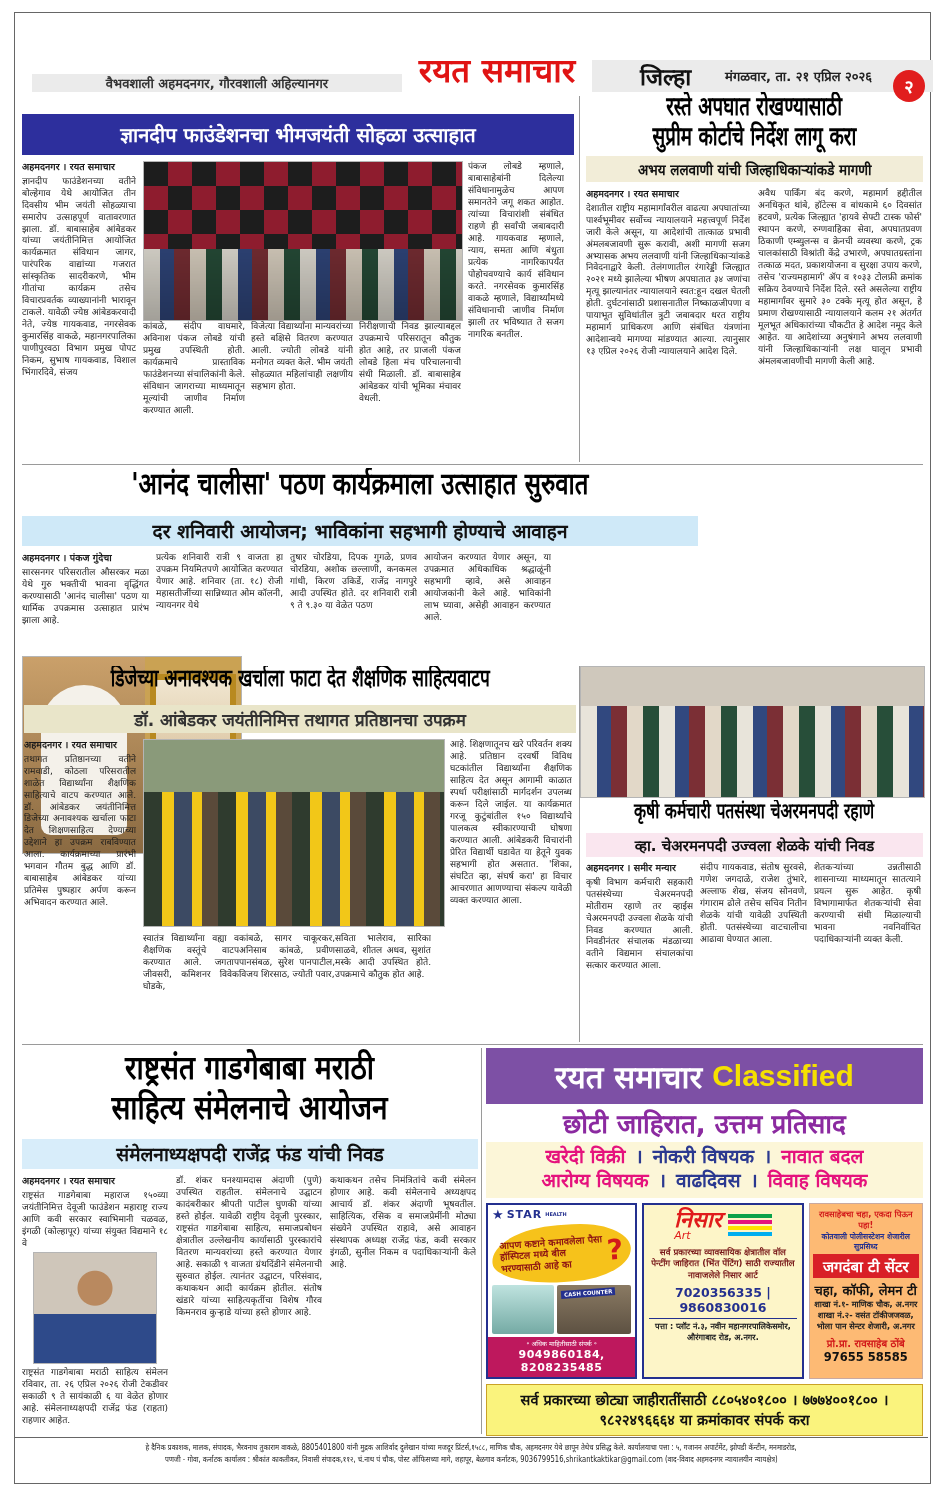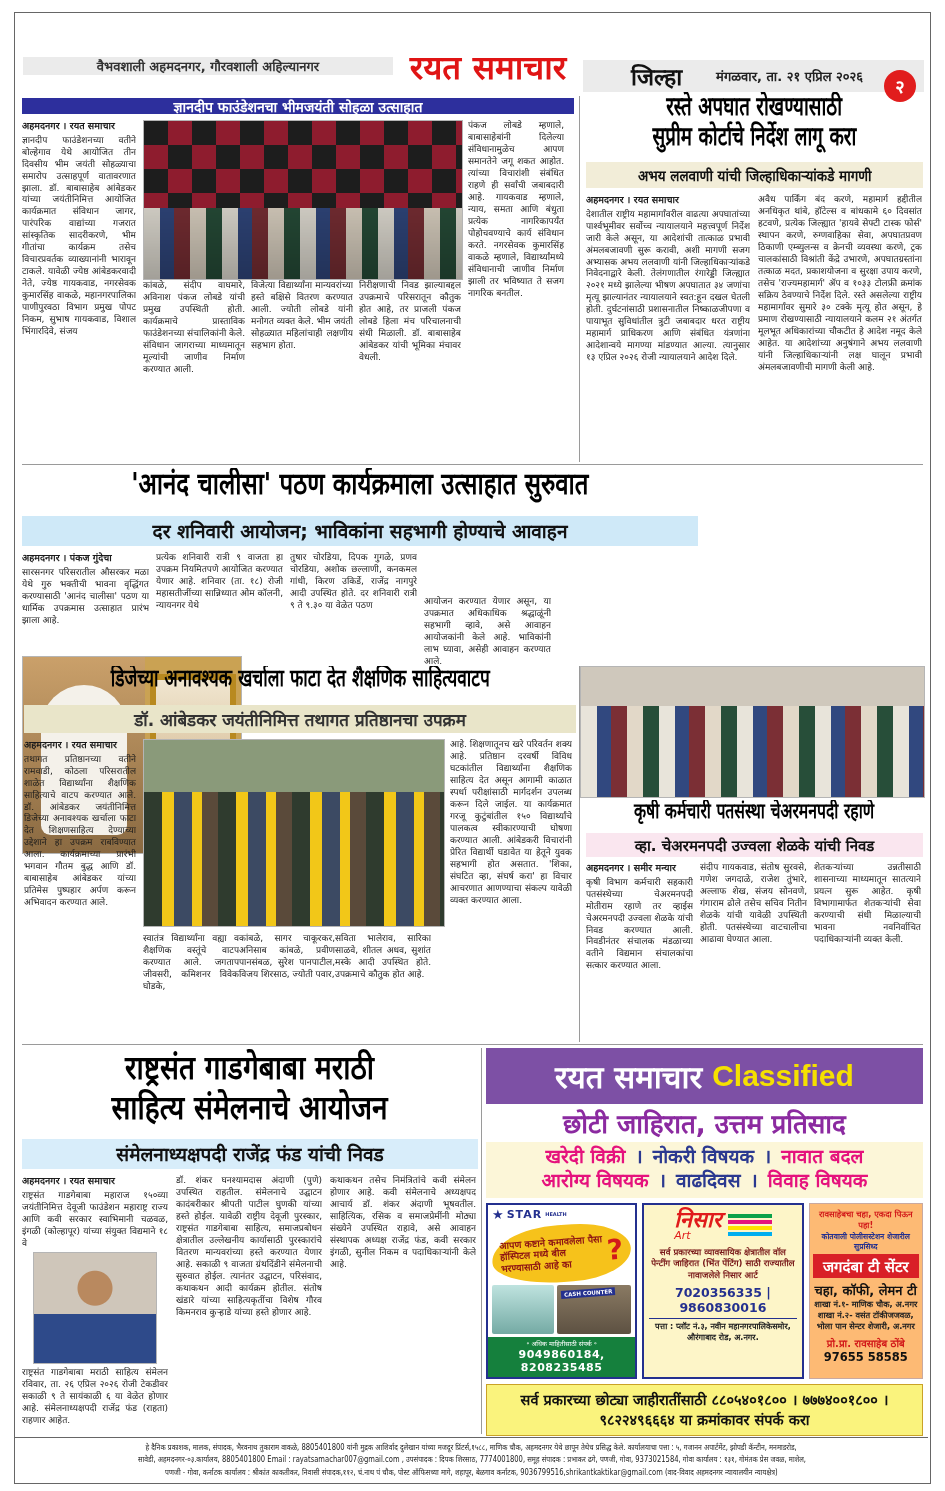--- a/index.html
+++ b/index.html
@@ -1,21 +1,21 @@
 <!DOCTYPE html>
 <html><head>
 <meta charset="utf-8">
 <style>
   html,body{margin:0;padding:0;background:#fff;}
   .page{position:relative;width:945px;height:1491px;background:#fff;overflow:hidden;
         font-family:"DejaVu Sans",sans-serif;color:#1c1c1c;}
   .abs{position:absolute;}
   .frame{position:absolute;left:14px;top:12px;width:915px;height:1470px;border:1px solid #666;}
   
-  .masthead{position:absolute;left:23px;top:40px;width:901px;height:52px;display:flex;align-items:center;}
+  .masthead{position:absolute;left:32px;top:40px;width:901px;height:52px;display:flex;align-items:flex-end;}
   .mh-grey{background:#ebebeb;display:flex;align-items:center;}
   .mh-left{width:370px;justify-content:center;}
   .tagline{font-size:13px;font-weight:bold;color:#333;}
   .mh-title{width:190px;display:flex;align-items:center;justify-content:center;}
   .paper-title{color:#e01414;font-size:33px;font-weight:bold;white-space:nowrap;}
   .mh-right{flex:1;justify-content:flex-start;gap:34px;padding-left:48px;position:relative;margin-top:20px;}
   .section-name{font-size:23px;font-weight:bold;color:#111;}
   .edition-date{font-size:13px;font-weight:bold;color:#222;}
   .pgnum{position:absolute;right:8px;top:10px;width:32px;height:32px;border-radius:50%;background:#e11d1d;
          color:#fff;font-size:18px;font-weight:bold;display:flex;align-items:center;justify-content:center;}
@@ -63,21 +63,21 @@
   .star-s{color:#24308f;font-size:5px;font-weight:bold;}
   .blob{margin:1px 4px;background:#f6c21b;border-radius:52% 44% 46% 54%/62% 52% 56% 44%;
         transform:rotate(-4deg);padding:6px 8px;display:flex;align-items:center;gap:3px;height:52px;}
   .blob .q{color:#8e1414;font-size:9.5px;font-weight:bold;line-height:1.25;text-align:left;}
   .blob .qm{color:#d21a1a;font-size:28px;font-weight:bold;}
   .star-photos{display:flex;gap:3px;padding:3px 4px;height:56px;}
   .doc-ph{width:62px;background:linear-gradient(180deg,#bfe3df,#74aaa4);border-radius:2px;}
   .counter-ph{flex:1;background:linear-gradient(180deg,#8a7a63,#5d5142);position:relative;border-radius:2px;}
   .counter-lab{position:absolute;left:4px;top:4px;background:#24308f;color:#fff;font-size:5.5px;
                font-weight:bold;padding:1px 3px;transform:rotate(-4deg);}
-  .star-bar{margin-top:auto;background:#15803d;color:#fff;text-align:center;padding:2px 0 3px;}
+  .star-bar{margin-top:auto;background:#be185d;color:#fff;text-align:center;padding:2px 0 3px;}
   .star-bar .c1{font-size:6.5px;} .star-bar .c2{font-size:11px;font-weight:bold;letter-spacing:.5px;}
   .ad-nisar{width:148px;border:2px solid #24308f;background:#fdf5c8;text-align:center;padding:4px 5px;}
   .nis-logorow{display:flex;align-items:center;justify-content:center;gap:6px;}
   .nis-logo{color:#e01b1b;font-size:22px;font-weight:bold;font-style:italic;line-height:1;}
   .nis-art{color:#e01b1b;font-size:11px;font-style:italic;display:block;text-align:left;margin-top:-2px;}
   .stripes{display:flex;flex-direction:column;gap:2px;}
   .stripes i{display:block;width:44px;height:4px;}
   .st-g{background:#0aa14a;} .st-m{background:#e5127d;} .st-y{background:#ffe000;} .st-c{background:#00aeef;}
   .nis-text{color:#7a1b1b;font-size:8.6px;font-weight:bold;line-height:1.35;margin-top:5px;}
   .nis-ph{color:#24308f;font-size:12.5px;font-weight:bold;margin-top:4px;border-bottom:1px solid #24308f;padding-bottom:3px;}
@@ -111,21 +111,21 @@
       <span class="paper-title">रयत समाचार</span>
     </div>
     <div class="mh-grey mh-right">
       <span class="section-name">जिल्हा</span>
       <span class="edition-date">मंगळवार, ता. २१ एप्रिल २०२६</span>
       <span class="pgnum">२</span>
     </div>
   </div>
 
   <section class="abs" style="left:22px;top:96px;width:552px;height:366px;">
-    <div class="subbar" style="margin-top:2px;height:16px;background:#2d2f9d;color:#fff;font-size:14px;">
+    <div class="subbar" style="margin-top:18px;height:41px;background:#2d2f9d;color:#fff;font-size:20px;">
       <span>ज्ञानदीप फाउंडेशनचा भीमजयंती सोहळा उत्साहात</span>
     </div>
     <div class="cols" style="margin-top:6px;gap:7px;height:288px;">
       <div class="col" style="width:114px;height:288px;">
         <div class="byline">अहमदनगर । रयत समाचार</div>
         <span>ज्ञानदीप फाउंडेशनच्या वतीने बोल्हेगाव येथे आयोजित तीन दिवसीय भीम जयंती सोहळ्याचा समारोप उत्साहपूर्ण वातावरणात झाला. डॉ. बाबासाहेब आंबेडकर यांच्या जयंतीनिमित्त आयोजित कार्यक्रमात संविधान जागर, पारंपरिक वाद्यांच्या गजरात सांस्कृतिक सादरीकरणे, भीम गीतांचा कार्यक्रम तसेच विचारप्रवर्तक व्याख्यानांनी भारावून टाकले. यावेळी ज्येष्ठ आंबेडकरवादी नेते, ज्येष्ठ गायकवाड, नगरसेवक कुमारसिंह वाकळे, महानगरपालिका पाणीपुरवठा विभाग प्रमुख पोपट निकम, सुभाष गायकवाड, विशाल भिंगारदिवे, संजय</span>
       </div>
       <div style="width:318px;display:flex;flex-direction:column;">
         <div class="photo" style="width:318px;height:158px;">
           <div class="pa1-top"></div>
@@ -141,21 +141,21 @@
     </div>
   </section>
 
   <div class="vdiv" style="left:579px;top:96px;height:366px;"></div>
 
   <section class="abs" style="left:586px;top:92px;width:337px;height:370px;">
     <div class="hl" style="font-size:26px;line-height:1.15;height:64px;">
       <span class="sh s72">रस्ते अपघात रोखण्यासाठी</span><br>
       <span class="sh s72">सुप्रीम कोर्टाचे निर्देश लागू करा</span>
     </div>
-    <div class="subbar" style="margin-top:6px;height:26px;background:#f2edd8;color:#111;font-size:15px;">
+    <div class="subbar" style="height:26px;background:#f2edd8;color:#111;font-size:15px;">
       <span class="sh s90">अभय ललवाणी यांची जिल्हाधिकाऱ्यांकडे मागणी</span>
     </div>
     <div class="cols" style="margin-top:6px;gap:8px;height:262px;">
       <div class="col" style="width:164px;height:262px;">
         <div class="byline">अहमदनगर । रयत समाचार</div>
         <span>देशातील राष्ट्रीय महामार्गांवरील वाढत्या अपघातांच्या पार्श्वभूमीवर सर्वोच्च न्यायालयाने महत्त्वपूर्ण निर्देश जारी केले असून, या आदेशांची तात्काळ प्रभावी अंमलबजावणी सुरू करावी, अशी मागणी सजग अभ्यासक अभय ललवाणी यांनी जिल्हाधिकाऱ्यांकडे निवेदनाद्वारे केली. तेलंगणातील रंगारेड्डी जिल्ह्यात २०२१ मध्ये झालेल्या भीषण अपघातात ३४ जणांचा मृत्यू झाल्यानंतर न्यायालयाने स्वत:हून दखल घेतली होती. दुर्घटनांसाठी प्रशासनातील निष्काळजीपणा व पायाभूत सुविधांतील त्रुटी जबाबदार धरत राष्ट्रीय महामार्ग प्राधिकरण आणि संबंधित यंत्रणांना आदेशान्वये मागण्या मांडण्यात आल्या. त्यानुसार १३ एप्रिल २०२६ रोजी न्यायालयाने आदेश दिले.</span>
       </div>
       <div class="col" style="width:164px;height:262px;"><span>अवैध पार्किंग बंद करणे, महामार्ग हद्दीतील अनधिकृत थांबे, हॉटेल्स व बांधकामे ६० दिवसांत हटवणे, प्रत्येक जिल्ह्यात 'हायवे सेफ्टी टास्क फोर्स' स्थापन करणे, रुग्णवाहिका सेवा, अपघातप्रवण ठिकाणी एम्ब्युलन्स व क्रेनची व्यवस्था करणे, ट्रक चालकांसाठी विश्रांती केंद्रे उभारणे, अपघातग्रस्तांना तत्काळ मदत, प्रकाशयोजना व सुरक्षा उपाय करणे, तसेच 'राज्यमहामार्ग' ॲप व १०३३ टोलफ्री क्रमांक सक्रिय ठेवण्याचे निर्देश दिले. रस्ते असलेल्या राष्ट्रीय महामार्गांवर सुमारे ३० टक्के मृत्यू होत असून, हे प्रमाण रोखण्यासाठी न्यायालयाने कलम २१ अंतर्गत मूलभूत अधिकारांच्या चौकटीत हे आदेश नमूद केले आहेत. या आदेशांच्या अनुषंगाने अभय ललवाणी यांनी जिल्हाधिकाऱ्यांनी लक्ष घालून प्रभावी अंमलबजावणीची मागणी केली आहे.</span></div>
     </div>
   </section>
@@ -170,21 +170,21 @@
       <div class="subbar" style="margin-top:4px;height:30px;background:#cfe9f8;color:#111;font-size:19px;">
         <span>दर शनिवारी आयोजन; भाविकांना सहभागी होण्याचे आवाहन</span>
       </div>
       <div class="cols" style="margin-top:6px;gap:7px;height:106px;">
         <div class="col" style="width:127px;height:106px;">
           <div class="byline">अहमदनगर । पंकज गुंदेचा</div>
           <span>सारसनगर परिसरातील औसरकर मळा येथे गुरु भक्तीची भावना वृद्धिंगत करण्यासाठी 'आनंद चालीसा' पठण या धार्मिक उपक्रमास उत्साहात प्रारंभ झाला आहे.</span>
         </div>
         <div class="col" style="width:127px;height:106px;"><span>प्रत्येक शनिवारी रात्री ९ वाजता हा उपक्रम नियमितपणे आयोजित करण्यात येणार आहे. शनिवार (ता. १८) रोजी महासतीजींच्या सान्निध्यात ओम कॉलनी, न्यायनगर येथे</span></div>
         <div class="col" style="width:127px;height:106px;"><span>तुषार चोरडिया, दिपक गुगळे, प्रणव चोरडिया, अशोक छल्लाणी, कनकमल गांधी, किरण उकिर्डे, राजेंद्र नागपुरे आदी उपस्थित होते. दर शनिवारी रात्री ९ ते ९.३० या वेळेत पठण</span></div>
-        <div class="col" style="width:127px;height:106px;margin-top:44px;"><span>आयोजन करण्यात येणार असून, या उपक्रमात अधिकाधिक श्रद्धाळूंनी सहभागी व्हावे, असे आवाहन आयोजकांनी केले आहे. भाविकांनी लाभ घ्यावा, असेही आवाहन करण्यात आले.</span></div>
+        <div class="col" style="width:127px;height:106px;"><span>आयोजन करण्यात येणार असून, या उपक्रमात अधिकाधिक श्रद्धाळूंनी सहभागी व्हावे, असे आवाहन आयोजकांनी केले आहे. भाविकांनी लाभ घ्यावा, असेही आवाहन करण्यात आले.</span></div>
       </div>
     </div>
     <div class="photo pa3 abs" style="right:0;top:-2px;width:218px;height:196px;">
       <div class="pa3-left">
           <div class="pa3-sari"></div>
         </div>
       <div class="pa3-right">
           <div class="pa3-frame"></div>
         </div>
     </div>
@@ -331,16 +331,15 @@
         <div class="jag-br">भोला पान सेन्टर शेजारी, अ.नगर</div>
         <div class="jag-prop">प्रो.प्रा. रावसाहेब ठोंबे</div>
         <div class="jag-ph">97655 58585</div>
       </div>
     </div>
     <div class="ybar">सर्व प्रकारच्या छोट्या जाहीरातींसाठी ८८०५४०१८०० । ७७७४००१८०० । ९८२२४९६६६४ या क्रमांकावर संपर्क करा</div>
   </section>
 
   <div class="footer">
     <div class="fline"><span class="sh s85">हे दैनिक प्रकाशक, मालक, संपादक, भैरवनाथ तुकाराम वाकळे, 8805401800 यांनी मुद्रक आशिर्वाद दुलेखान यांच्या मजदूर प्रिंटर्स,१५८८, माणिक चौक, अहमदनगर येथे छापून तेथेच प्रसिद्ध केले. कार्यालयाचा पत्ता : ५, गजानन अपार्टमेंट, झोपडी कॅन्टीन, मनमाडरोड,</span></div>
-    <div class="fline"><span class="sh s85">सावेडी, अहमदनगर-०३.कार्यालय, 8805401800 Email : rayatsamachar007@gmail.com , उपसंपादक : दिपक शिरसाठ, 7774001800, समूह संपादक : प्रभाकर ढगे, पणजी, गोवा, 9373021584, गोवा कार्यालय : १३१, गोमंतक प्रेस जवळ, माशेल,</span></div>
     <div class="fline"><span class="sh s85">पणजी - गोवा, कर्नाटक कार्यालय : श्रीकांत काकतीकर, निवासी संपादक,११२, चं.नाथ पं चौक, पोस्ट ऑफिसच्या मागे, शहापूर, बेळगाव कर्नाटक, 9036799516,shrikantkaktikar@gmail.com (वाद-विवाद अहमदनगर न्यायालयीन न्यायक्षेत्र)</span></div>
   </div>
 </div>
 
 </body></html>

